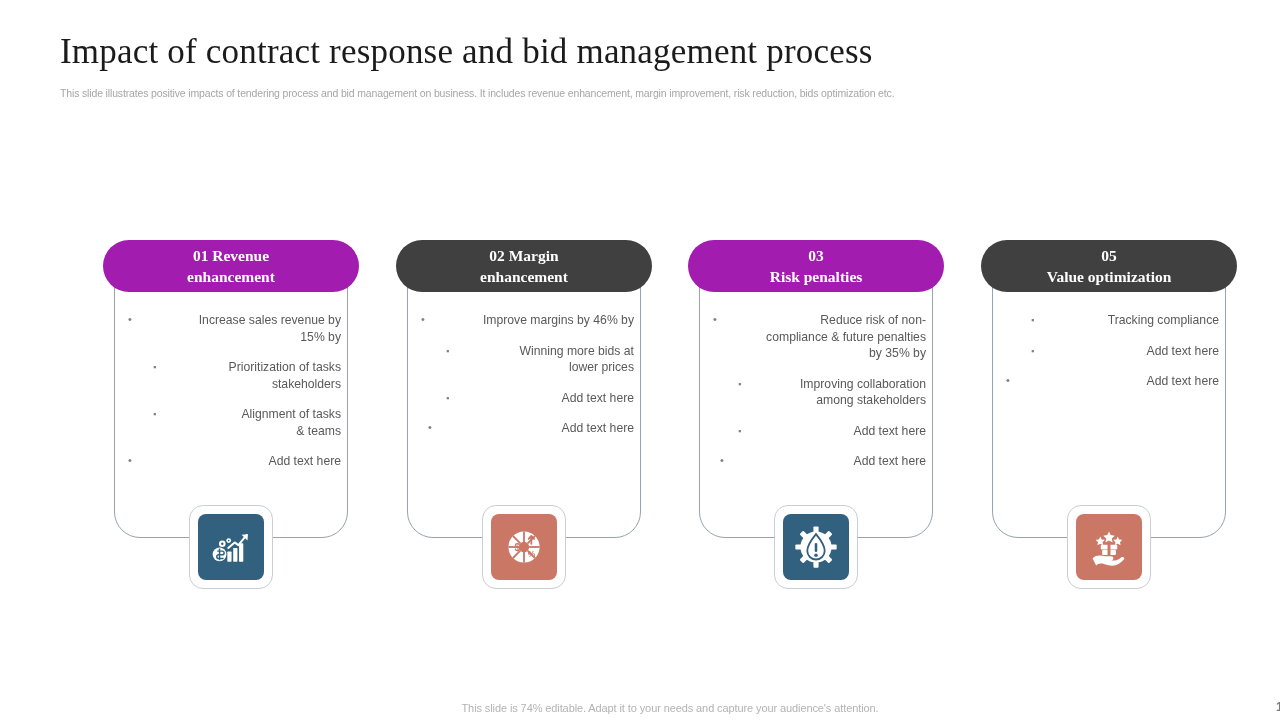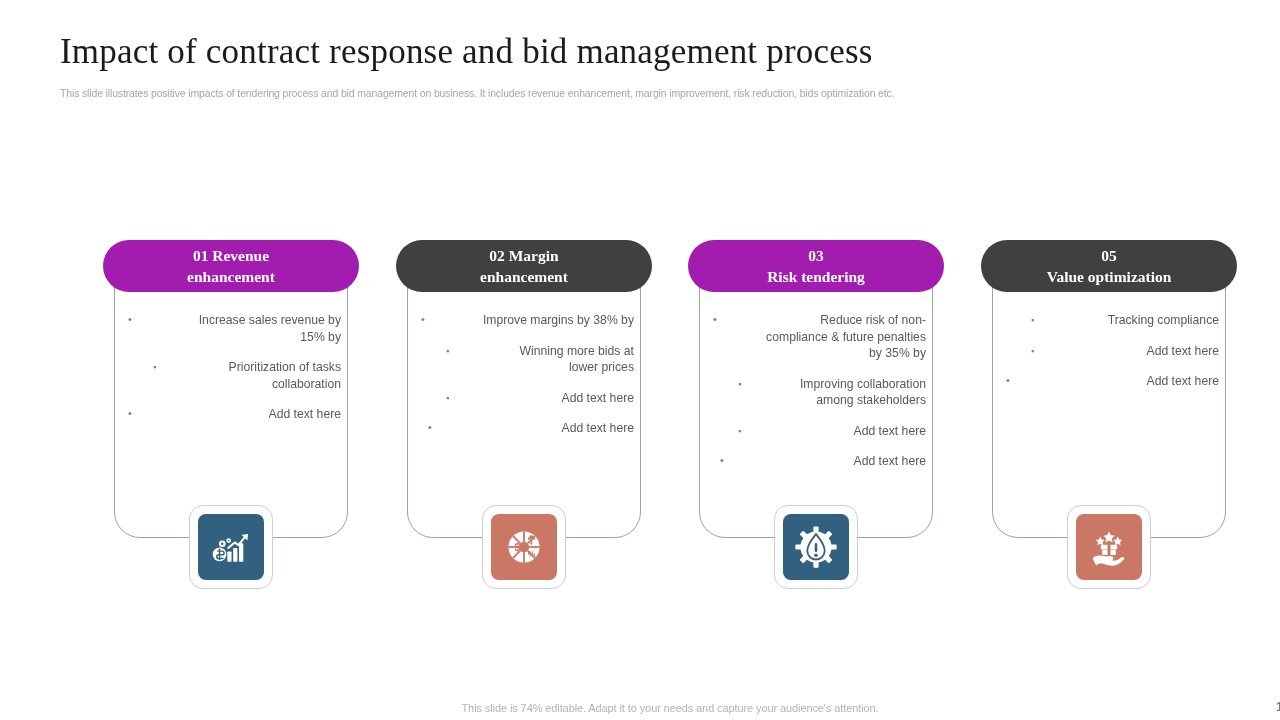--- a/index.html
+++ b/index.html
@@ -130,21 +130,25 @@
           <span class="hl">01 Revenue</span>
           <span class="hl">enhancement</span>
         </div>
         <div class="bullets">
           <div class="bullet lvl1">
             <span class="ln">Increase sales revenue by</span>
             <span class="ln">15% by</span>
           </div>
           <div class="bullet lvl2">
             <span class="ln">Prioritization of tasks</span>
-            <span class="ln">collaboration</span>
+            <span class="ln">stakeholders</span>
+          </div>
+          <div class="bullet lvl2">
+            <span class="ln">Alignment of tasks</span>
+            <span class="ln">&amp; teams</span>
           </div>
           <div class="bullet lvl1">
             <span class="ln">Add text here</span>
           </div>
         </div>
         <div class="icon-badge">
           <div class="icon-inner" style="background: rgb(49, 97, 127);">
             <svg viewBox="0 0 48 48" fill="white">
       <circle cx="11.5" cy="32" r="7.5"></circle>
       <path d="M11.5 25.5v13M9 28.5h5.5a2 2 0 0 1 0 4h-4a2 2 0 0 0 0 4H16" stroke="#31617f" stroke-width="1.6" fill="none"></path>
@@ -162,21 +166,21 @@
         </div>
       </div>
       <div class="card" style="left: 366px;">
         <div class="card-body"></div>
         <div class="card-header salmon">
           <span class="hl">02 Margin</span>
           <span class="hl">enhancement</span>
         </div>
         <div class="bullets">
           <div class="bullet lvl1">
-            <span class="ln">Improve margins by 38% by</span>
+            <span class="ln">Improve margins by 46% by</span>
           </div>
           <div class="bullet lvl2">
             <span class="ln">Winning more bids at</span>
             <span class="ln">lower prices</span>
           </div>
           <div class="bullet lvl2">
             <span class="ln">Add text here</span>
           </div>
           <div class="bullet lvl1 indented">
             <span class="ln">Add text here</span>
@@ -201,21 +205,21 @@
       <text x="28" y="34.5" font-family="Liberation Sans, sans-serif" font-size="9" font-weight="bold" fill="#cb7765">%</text>
       <path d="M32 20.5 V12.5 M29 15.2 L32 12 L35 15.2" stroke="#cb7765" stroke-width="2" fill="none" stroke-linecap="round" stroke-linejoin="round"></path>
     </svg>
           </div>
         </div>
       </div>
       <div class="card" style="left: 658px;">
         <div class="card-body"></div>
         <div class="card-header blue">
           <span class="hl">03</span>
-          <span class="hl">Risk tendering</span>
+          <span class="hl">Risk penalties</span>
         </div>
         <div class="bullets">
           <div class="bullet lvl1">
             <span class="ln">Reduce risk of non-</span>
             <span class="ln">compliance &amp; future penalties</span>
             <span class="ln">by 35% by</span>
           </div>
           <div class="bullet lvl2">
             <span class="ln">Improving collaboration</span>
             <span class="ln">among stakeholders</span>

